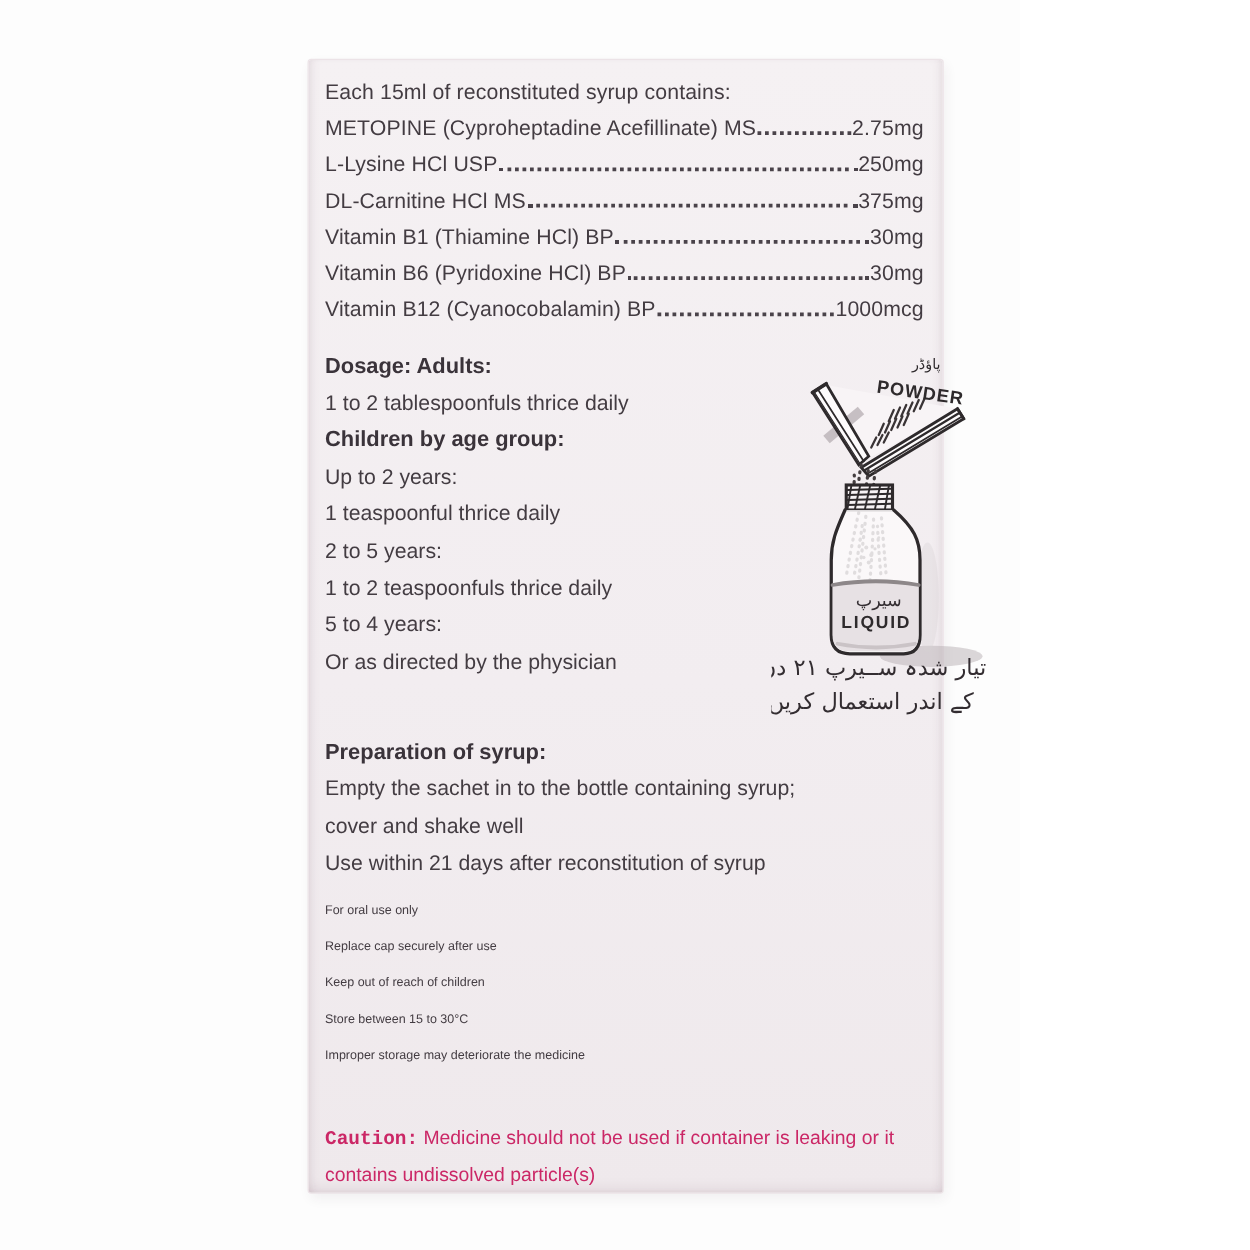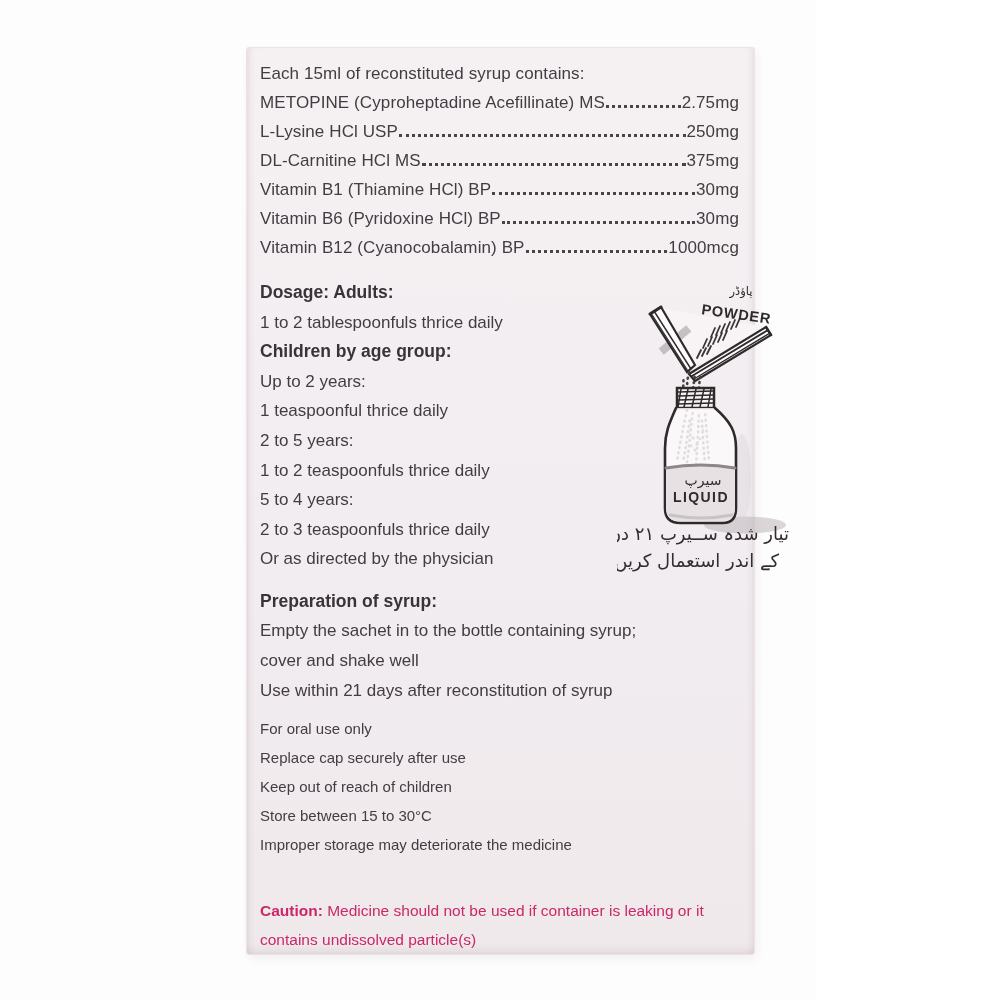--- a/index.html
+++ b/index.html
@@ -17,24 +17,24 @@
       inset 7px 0 9px -7px rgba(120,80,100,.20),
       inset -7px 0 9px -7px rgba(120,80,100,.16),
       inset 0 -9px 12px -9px rgba(120,80,100,.20),
       2px 4px 10px rgba(60,40,55,.07);
   }
   .composition{position:absolute;left:13px;right:15px;top:11px;font-size:17px;line-height:29px;letter-spacing:.1px;}
   .ing-row{display:flex;align-items:baseline;}
   .ing-row .dots{flex:1;min-width:14px;border-bottom:3px dotted #4a434a;margin:0 1px 4px 1px;}
   .dosage{position:absolute;left:13px;width:336px;top:230px;font-size:17px;line-height:29.6px;}
   .preparation{position:absolute;left:13px;right:15px;top:538px;font-size:17px;line-height:30px;}
-  .storage{position:absolute;left:13px;right:15px;top:666px;font-size:15px;line-height:29px;}
+  .storage{position:absolute;left:13px;right:15px;top:666px;font-size:10px;line-height:29px;}
   .caution{position:absolute;left:13px;right:14px;top:848px;font-size:15.5px;line-height:29px;color:#cb2766;}
   .b{font-weight:700;color:#3a333a;font-size:17.5px;}
-  .caution .c-label{font-weight:700;}
+  .caution .c-label{font-weight:700;font-family:Liberation Mono, monospace;}
   .illustration{position:absolute;left:332px;top:232px;width:185px;height:310px;margin-left:38px;}
   .illustration svg{display:block;width:185px;height:310px;}
   .urdu{font-family:"DejaVu Sans", sans-serif;}
 </style>
 </head>
 <body>
 
 <div class="stage">
   <div class="panel">
 
@@ -74,21 +74,20 @@
 
     <div class="dosage">
       <div class="b">Dosage: Adults:</div>
       <div>1 to 2 tablespoonfuls thrice daily</div>
       <div class="b">Children by age group:</div>
       <div>Up to 2 years:</div>
       <div>1 teaspoonful thrice daily</div>
       <div>2 to 5 years:</div>
       <div>1 to 2 teaspoonfuls thrice daily</div>
       <div>5 to 4 years:</div>
-      <div>2 to 3 teaspoonfuls thrice daily</div>
       <div>Or as directed by the physician</div>
     </div>
 
     <div class="preparation">
       <div class="b">Preparation of syrup:</div>
       <div>Empty the sachet in to the bottle containing syrup;</div>
       <div>cover and shake well</div>
       <div>Use within 21 days after reconstitution of syrup</div>
     </div>
 

